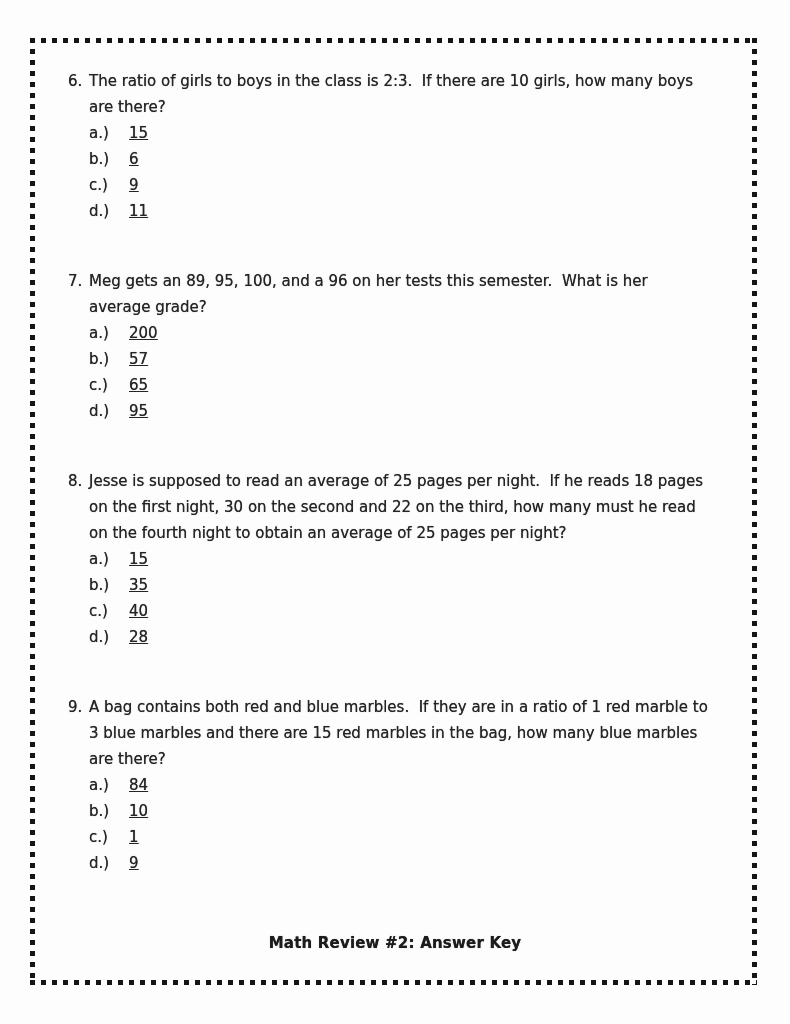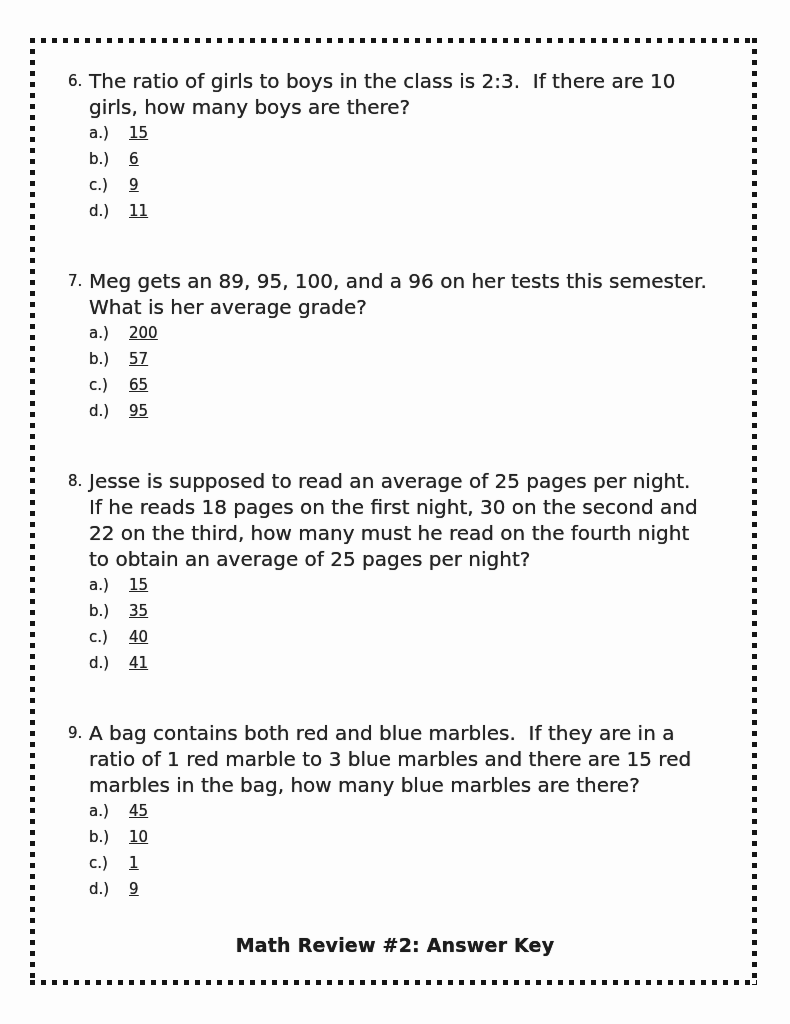--- a/index.html
+++ b/index.html
@@ -40,36 +40,36 @@
   }
   .question { margin-bottom: 44px; }
   .q-row { display: flex; align-items: flex-start; }
   .q-num {
     flex: 0 0 21px;
     font-size: 15px;
     line-height: 26px;
   }
   .q-text {
     flex: 1;
-    font-size: 20px;
+    font-size: 15px;
     line-height: 26px;
     white-space: pre-wrap;
   }
   .choices { padding-left: 21px; }
   .choice { display: flex; font-size: 15px; line-height: 26px; }
   .c-label { flex: 0 0 40px; }
   .c-value { flex: 1; text-decoration: underline; }
 
   .footer {
     position: absolute;
     top: 934px;
     left: 0;
     width: 100%;
     text-align: center;
-    font-size: 19px;
+    font-size: 15px;
     font-weight: bold;
     letter-spacing: 0.2px;
     color: #1c1c1c;
     text-shadow: 0 0 0.7px rgba(30,30,30,0.9);
   }
 </style>
 </head>
 <body>
 
 <div class="page">
@@ -144,34 +144,34 @@
         <div class="choice">
           <span class="c-label">b.)</span>
           <span class="c-value">35</span>
         </div>
         <div class="choice">
           <span class="c-label">c.)</span>
           <span class="c-value">40</span>
         </div>
         <div class="choice">
           <span class="c-label">d.)</span>
-          <span class="c-value">41</span>
+          <span class="c-value">28</span>
         </div>
       </div>
     </div>
 
     <div class="question">
       <div class="q-row">
         <span class="q-num">9.</span>
         <p class="q-text">A bag contains both red and blue marbles.  If they are in a ratio of 1 red marble to 3 blue marbles and there are 15 red marbles in the bag, how many blue marbles are there?</p>
       </div>
       <div class="choices">
         <div class="choice">
           <span class="c-label">a.)</span>
-          <span class="c-value">45</span>
+          <span class="c-value">84</span>
         </div>
         <div class="choice">
           <span class="c-label">b.)</span>
           <span class="c-value">10</span>
         </div>
         <div class="choice">
           <span class="c-label">c.)</span>
           <span class="c-value">1</span>
         </div>
         <div class="choice">

